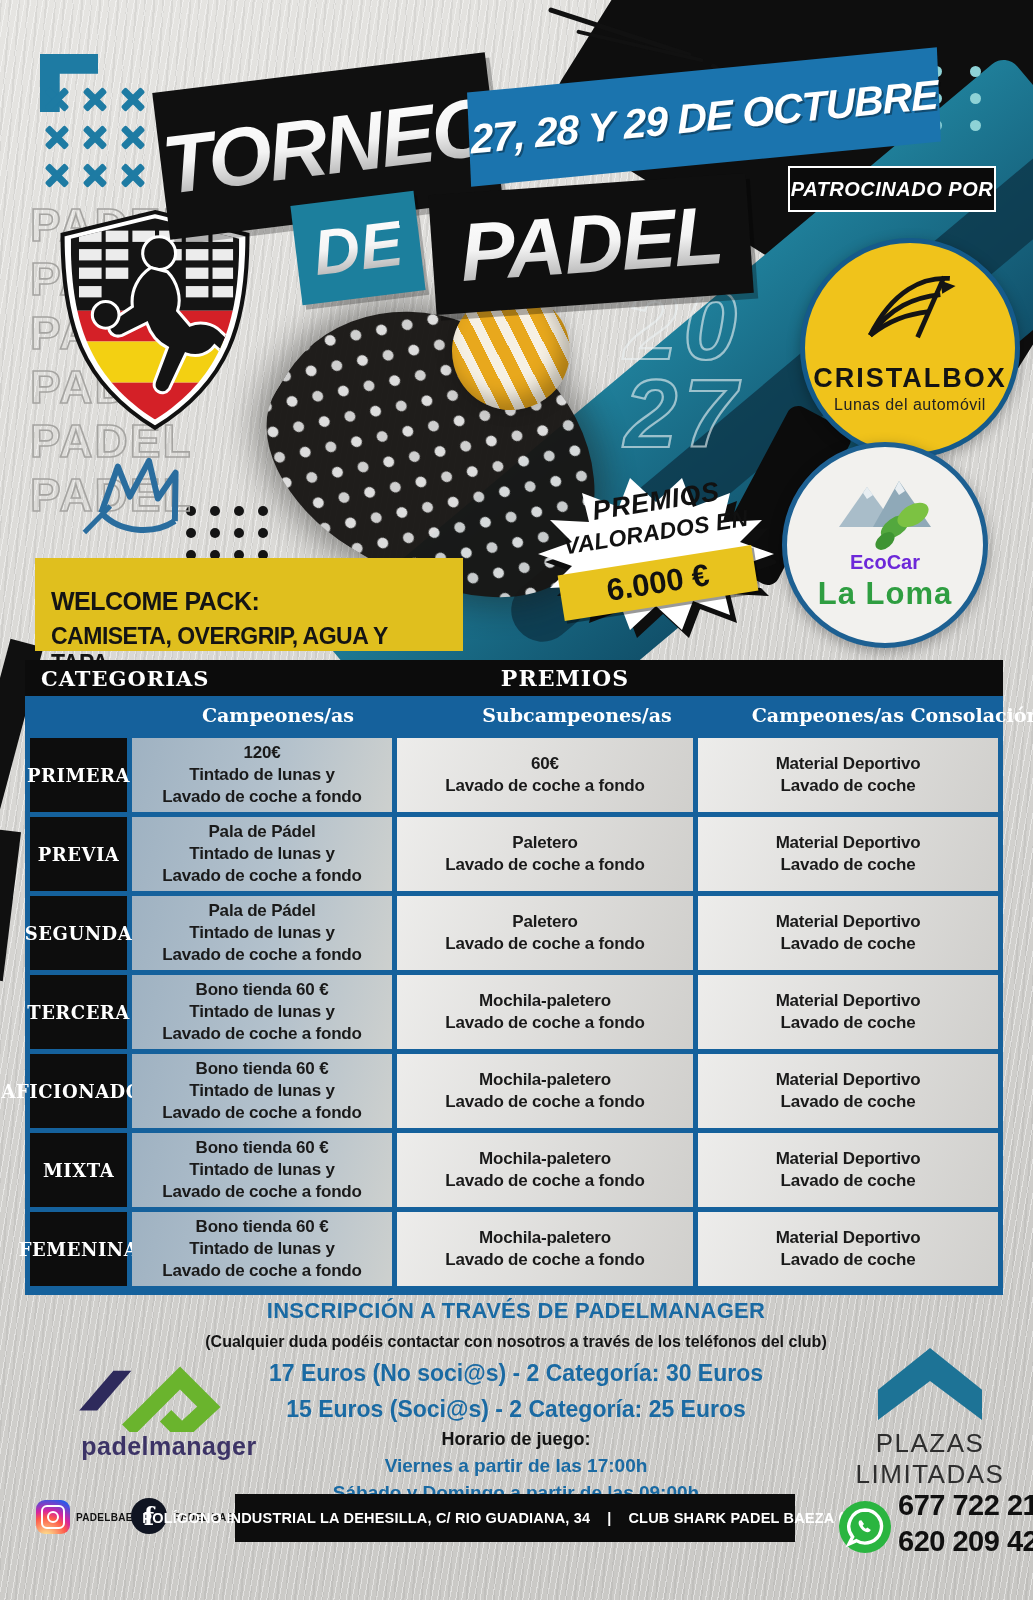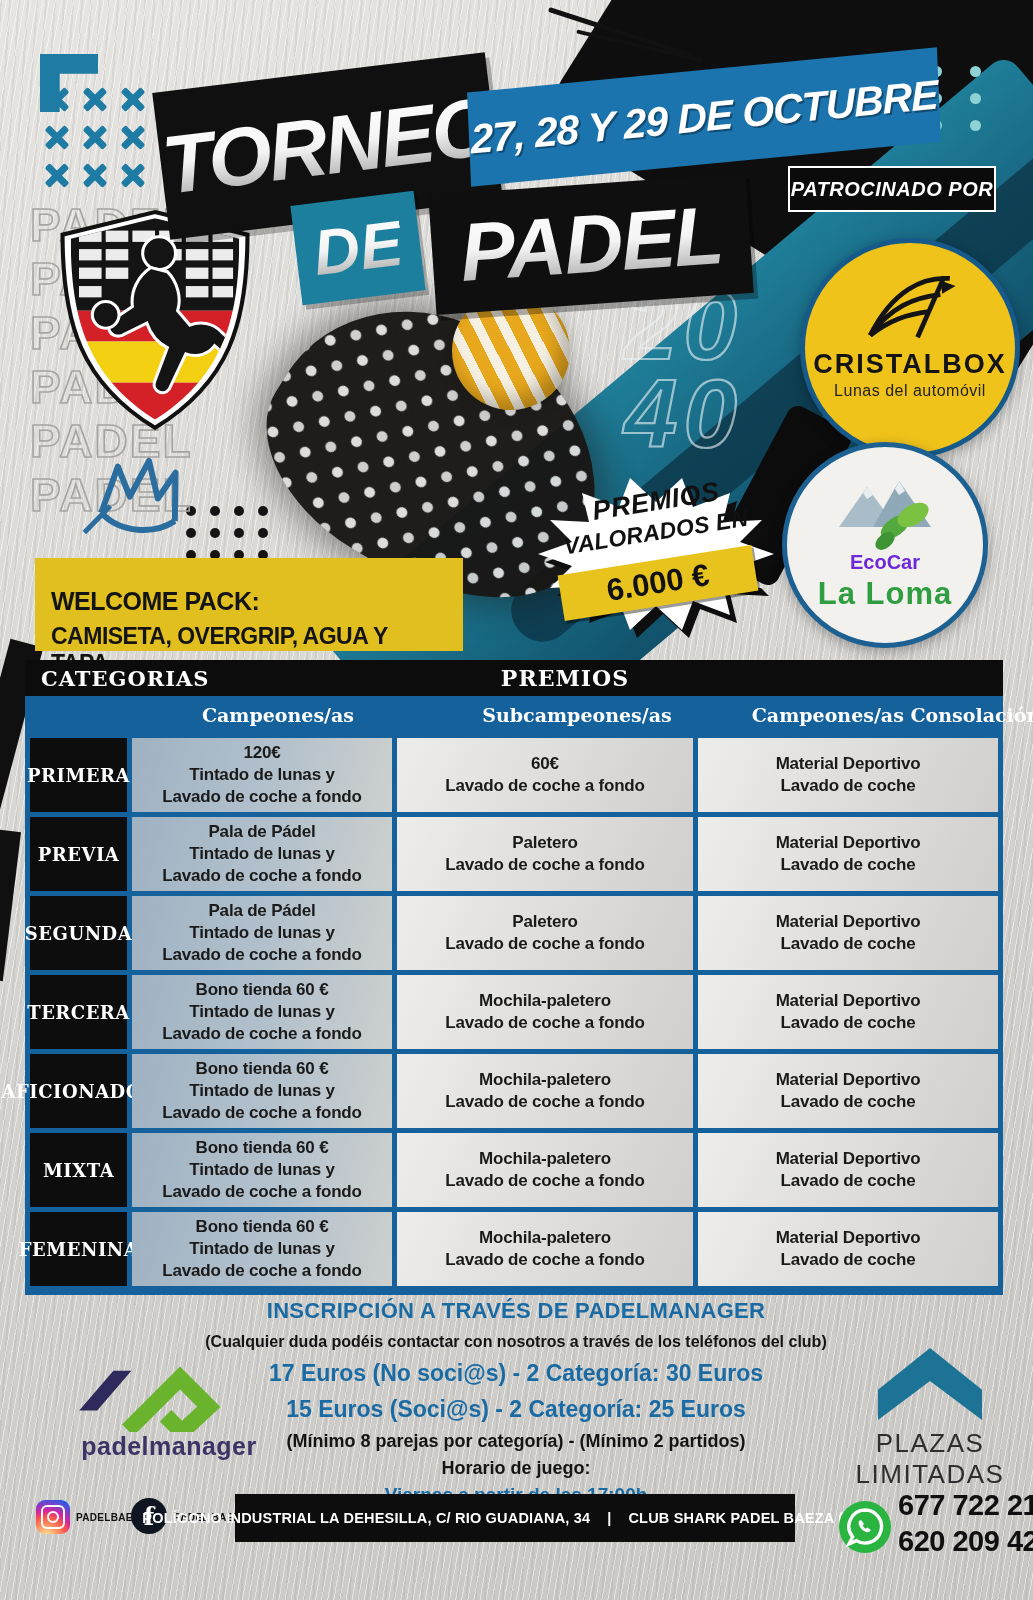--- a/index.html
+++ b/index.html
@@ -65,21 +65,21 @@
       border-radius:48% 52% 60% 44% / 58% 62% 42% 38%;
       box-shadow:0 0 34px 10px rgba(25,24,22,.45);opacity:.96;}
   .ball{left:452px;top:292px;width:118px;height:118px;border-radius:50%;z-index:3;transform:rotate(8deg);
       background:repeating-linear-gradient(55deg,#e8a81d 0 13px,#f6f0e3 13px 23px);
       box-shadow:inset -10px -8px 20px rgba(0,0,0,.28), 0 0 18px rgba(0,0,0,.2);}
   
   .shield{left:52px;top:208px;width:206px;height:226px;z-index:3;}
   
   .circle{border-radius:50%;z-index:4;display:flex;flex-direction:column;align-items:center;box-shadow:0 4px 14px rgba(0,0,0,.3);}
   .cristalbox{left:800px;top:238px;width:210px;height:210px;background:#f0c31b;border:5px solid #155a8a;}
-  .cb-name{font-size:27px;font-weight:700;letter-spacing:2px;color:#141414;margin-top:6px;}
+  .cb-name{font-size:27px;font-weight:700;letter-spacing:2px;color:#141414;margin-top:20px;}
   .cb-tag{font-size:16px;color:#222;letter-spacing:.5px;margin-top:2px;}
   .ecocar{left:782px;top:442px;width:196px;height:196px;background:#f2f1ee;border:5px solid #1d6092;}
   .ec-brand{font-size:20px;font-weight:700;color:#6d28d9;margin-top:0;}
   .ec-name{font-size:31px;font-weight:700;color:#2f9e41;letter-spacing:1px;margin-top:2px;}
   
   .burst{left:536px;top:456px;width:240px;height:196px;z-index:4;}
   .burst .bl{position:absolute;left:0;right:0;text-align:center;transform:rotate(-9deg);font-weight:900;font-style:italic;color:#111;}
   .burst .b1{top:30px;font-size:27px;letter-spacing:.5px;}
   .burst .b2{top:63px;font-size:23px;letter-spacing:.2px;}
   .burst .amount{position:absolute;left:24px;top:104px;width:196px;height:46px;background:#e8c31e;transform:rotate(-9deg);
@@ -191,21 +191,21 @@
   <svg class="abs crown" width="108" height="96" viewBox="0 0 108 96">
     <path d="M18,70 L28,22 L44,50 L58,12 L72,48 L86,20 L92,68" fill="none" stroke="#2a6d9e" stroke-width="6" stroke-linejoin="round"></path>
     <path d="M18,70 C40,88 74,84 92,68" fill="none" stroke="#2a6d9e" stroke-width="6"></path>
     <path d="M4,92 L26,62" fill="none" stroke="#2a6d9e" stroke-width="5"></path>
   </svg>
 
   <div class="abs racket"></div>
   <div class="abs ball"></div>
   <div class="abs year">
     <div>20</div>
-    <div>40</div>
+    <div>27</div>
   </div>
 
   <svg class="abs shield" viewBox="0 0 200 220">
     <defs>
         <clipPath id="shieldClip">
           <path d="M100,10 L182,30 C182,108 166,164 100,206 C34,164 18,108 18,30 Z"></path>
         </clipPath>
       </defs>
     <path d="M100,4 L190,26 C190,112 172,170 100,214 C28,170 10,112 10,26 Z" fill="#ffffff" stroke="#111" stroke-width="4"></path>
     <g clip-path="url(#shieldClip)">
@@ -417,21 +417,20 @@
       </div>
 
     </div>
   </div>
 
   <div class="abs ins">
     <div class="ins-h">INSCRIPCIÓN A TRAVÉS DE PADELMANAGER</div>
     <div class="ins-note">(Cualquier duda podéis contactar con nosotros a través de los teléfonos del club)</div>
     <div class="ins-p">17 Euros (No soci@s) - 2 Categoría: 30 Euros</div>
     <div class="ins-p">15 Euros (Soci@s) - 2 Categoría: 25 Euros</div>
-    <div class="ins-min">(Mínimo 8 parejas por categoría) - (Mínimo 2 partidos)</div>
     <div class="ins-hor">Horario de juego:</div>
     <div class="ins-s">Viernes a partir de las 17:00h</div>
     <div class="ins-s">Sábado y Domingo a partir de las 09:00h</div>
   </div>
 
   <svg class="abs pm-logo" width="200" height="90" viewBox="0 0 200 100">
     <polygon points="8,76 46,32 66,32 28,76" fill="#2e2a5c"></polygon>
     <path d="M62,98 L120,40 L152,72 L122,100 L104,82" fill="none" stroke="#6ab42d" stroke-width="18" stroke-linejoin="miter"></path>
   </svg>
   <div class="abs pm-text">padelmanager</div>

